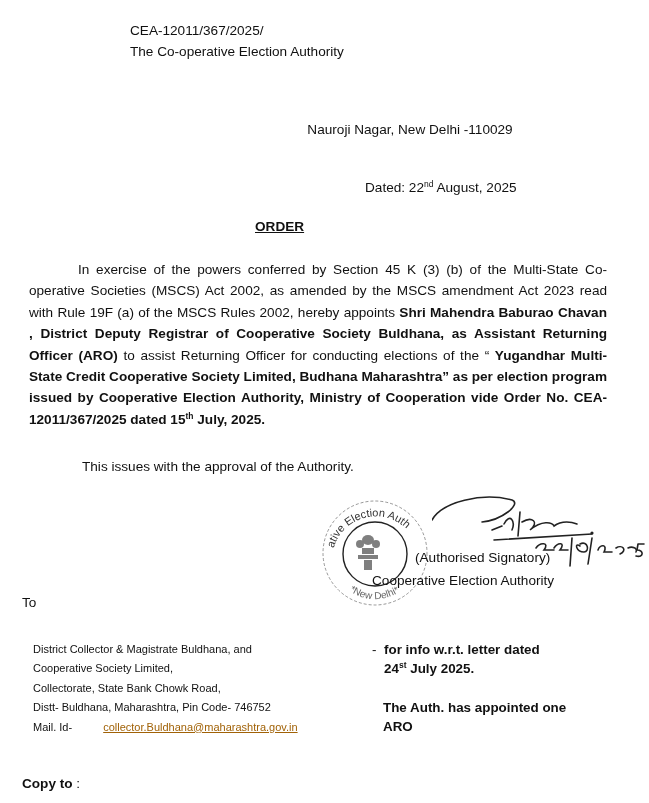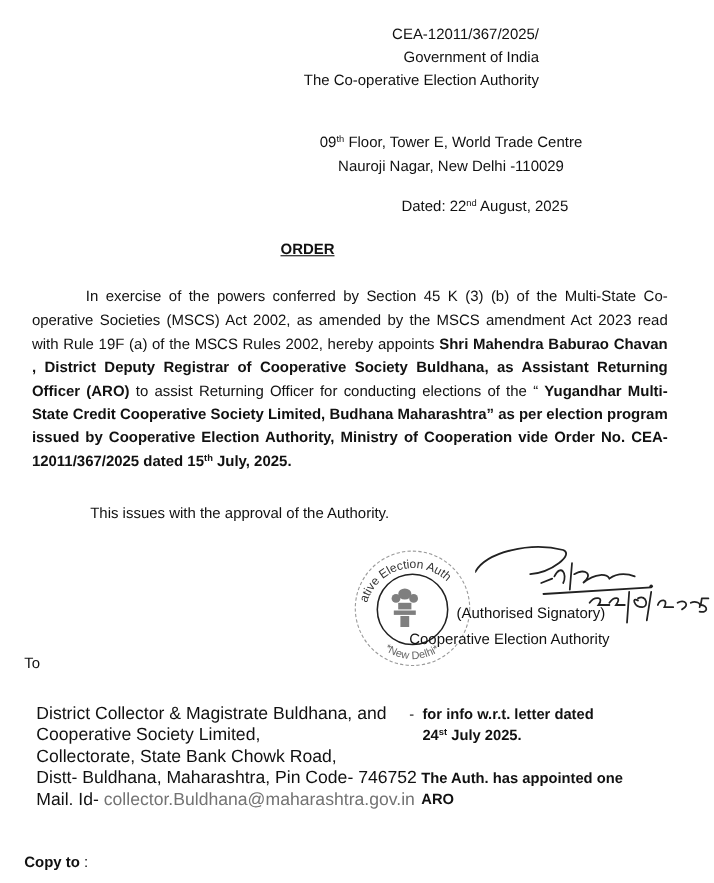--- a/index.html
+++ b/index.html
@@ -13,21 +13,21 @@
       position: relative;
       overflow: hidden;
       font-family: "Liberation Sans", "DejaVu Sans", sans-serif;
       color: #111111;
       font-size: 13.4px;
     }
     .abs { position: absolute; }
     .center-block {
       left: 130px;
       width: 360px;
-      text-align: right;
+      text-align: left;
       line-height: 21px;
       font-size: 13.6px;
     }
     .addr-block {
       left: 260px;
       width: 300px;
       text-align: center;
       line-height: 21px;
       font-size: 13.6px;
     }
@@ -78,23 +78,23 @@
     }
     .to-label {
       left: 22px;
       top: 595px;
       font-size: 13.6px;
     }
     .recipient {
       left: 33px;
       top: 640px;
       line-height: 19.4px;
-      font-size: 16px;
-    }
-    .recipient .mail-link { color: #737373; }
+      font-size: 11px;
+    }
+    .recipient .mail-link { text-decoration: underline; color: #a16207; margin-left: 28px; }
     .info-note {
       left: 372px;
       top: 640px;
       line-height: 19.4px;
       font-size: 13.4px;
       font-weight: bold;
     }
     .info-note .dash { font-weight: normal; display: inline-block; width: 12px; }
     .info-note .cont { padding-left: 12px; }
     .aro-note {
@@ -108,26 +108,24 @@
       left: 22px;
       top: 776px;
       font-size: 13.6px;
     }
   </style>
 </head>
 <body>
 
 <div class="abs center-block" style="top:20px;">
   <div>CEA-12011/367/2025/</div>
-  <div>Government of India</div>
   <div>The Co-operative Election Authority</div>
 </div>
 
 <div class="abs addr-block" style="top:119px;">
-  <div><span>09</span><sup>th</sup><span> Floor, Tower E, World Trade Centre</span></div>
   <div>Nauroji Nagar, New Delhi -110029</div>
 </div>
 
 <div class="abs" style="left:365px; top:180px; font-size:13.6px;">
   <span>Dated:  22</span><sup>nd</sup><span> August, 2025</span>
 </div>
 
 <div class="abs order-title">ORDER</div>
 
 <div class="abs para" style="top:259px;">

